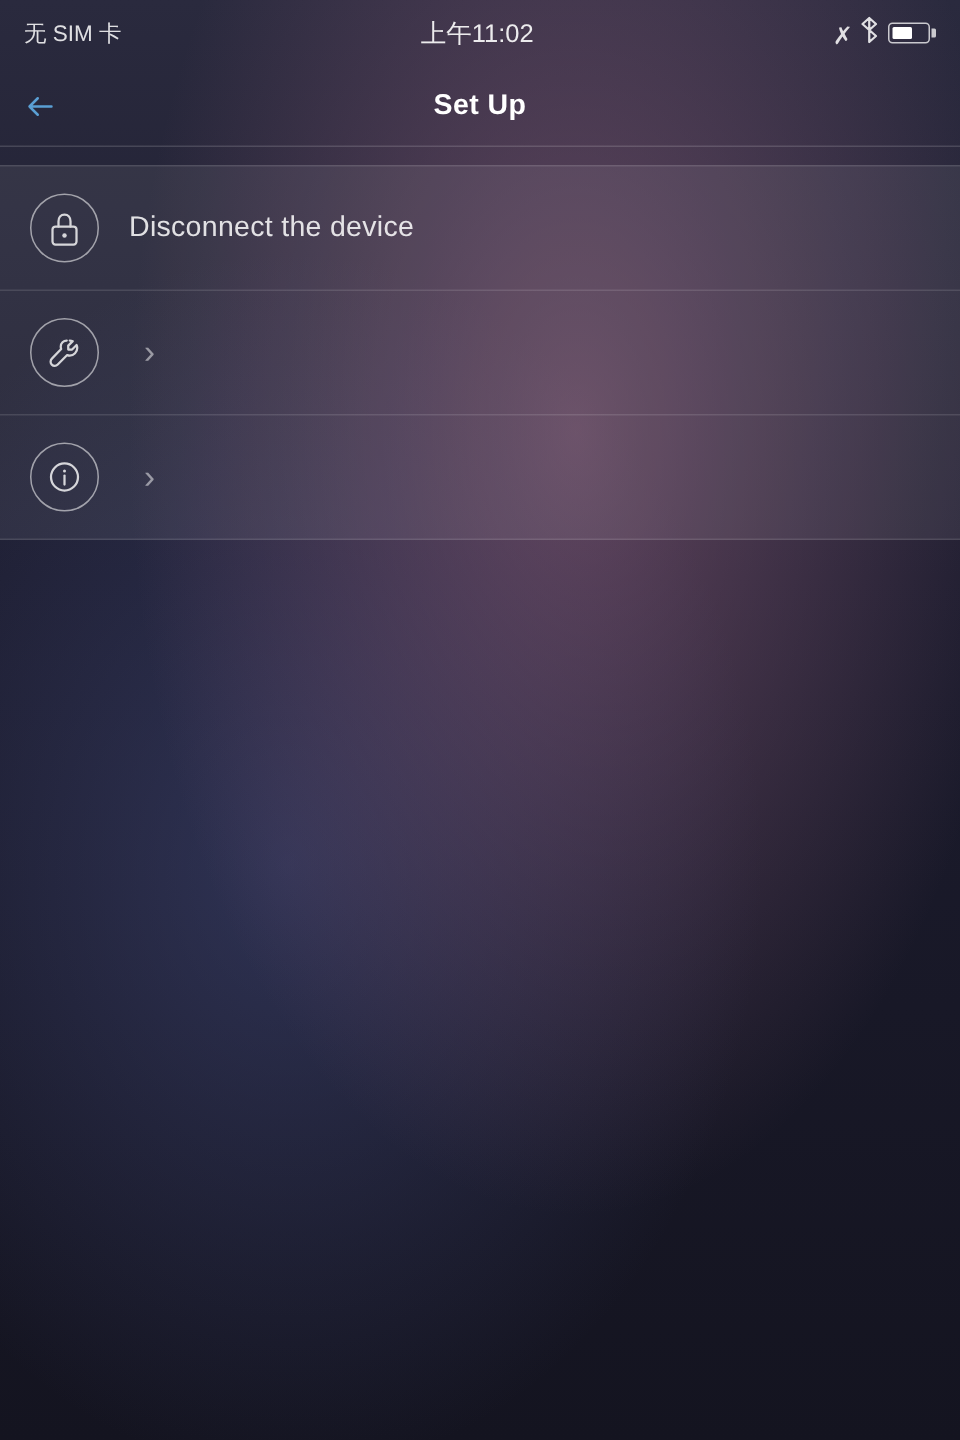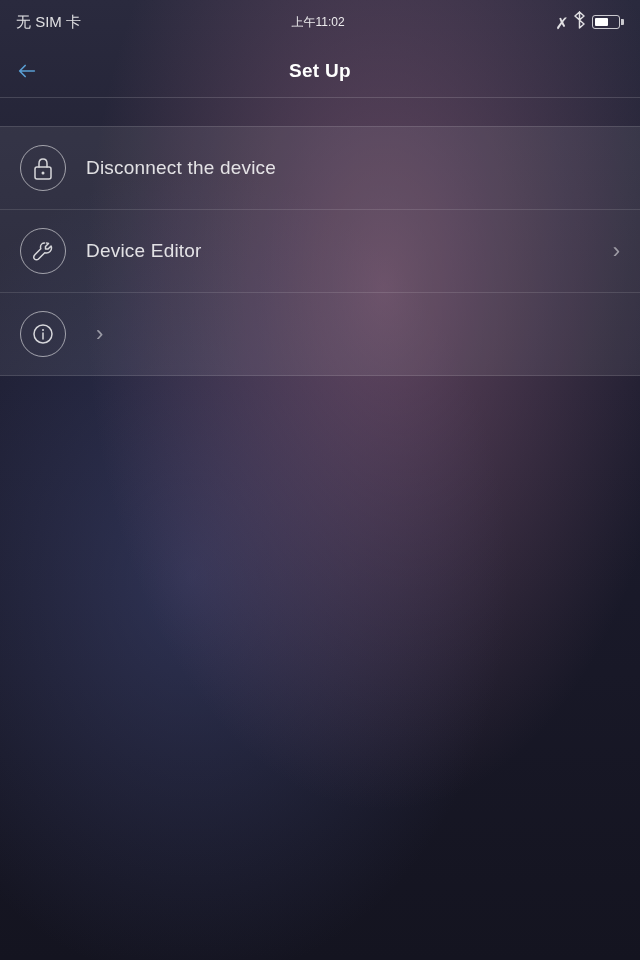--- a/index.html
+++ b/index.html
@@ -44,21 +44,21 @@
       font-weight: 400;
     }
 
     .status-left {
       font-size: 15px;
       color: #ffffff;
       opacity: 0.85;
     }
 
     .status-center {
-      font-size: 12px;
+      font-size: 17px;
       font-weight: 400;
       color: #ffffff;
       opacity: 0.9;
     }
 
     .status-right {
       display: flex;
       align-items: center;
       gap: 6px;
     }
@@ -126,21 +126,21 @@
 
     .nav-title {
       font-size: 19px;
       font-weight: 600;
       color: #ffffff;
       letter-spacing: 0.3px;
     }
 
     
     .list-container {
-      margin-top: 28px;
+      margin-top: 12px;
       background: rgba(255,255,255,0.07);
       border-top: 1px solid rgba(255,255,255,0.12);
       border-bottom: 1px solid rgba(255,255,255,0.12);
     }
 
     .list-item {
       display: flex;
       align-items: center;
       padding: 18px 20px;
       min-height: 75px;
@@ -228,21 +228,20 @@
       </div>
       <span class="item-label">Disconnect the device</span>
     </div>
 
     <div class="list-item">
       <div class="item-icon">
         <svg width="22" height="22" viewBox="0 0 22 22" fill="none" xmlns="http://www.w3.org/2000/svg">
           <path d="M14.5 3C15.2 3 15.9 3.15 16.5 3.44L13.5 6.44L13.5 9L16.06 9L19.06 6C19.35 6.6 19.5 7.3 19.5 8C19.5 10.76 17.26 13 14.5 13C13.9 13 13.32 12.9 12.78 12.71L6.5 19C5.95 19.55 5.22 19.87 4.45 19.87C2.95 19.87 1.73 18.65 1.73 17.15C1.73 16.38 2.05 15.64 2.6 15.1L8.79 8.72C8.6 8.18 8.5 7.6 8.5 7C8.5 4.79 10.29 3 12.5 3" stroke="white" stroke-width="1.5" fill="none" stroke-linecap="round" stroke-linejoin="round"></path>
         </svg>
       </div>
-      <span class="item-label">Device Editor</span>
       <span class="chevron">›</span>
     </div>
 
     <div class="list-item">
       <div class="item-icon">
         <svg width="22" height="22" viewBox="0 0 22 22" fill="none" xmlns="http://www.w3.org/2000/svg">
           <circle cx="11" cy="11" r="9" stroke="white" stroke-width="1.5" fill="none"></circle>
           <path d="M11 10V16" stroke="white" stroke-width="1.5" stroke-linecap="round"></path>
           <circle cx="11" cy="7" r="1" fill="white"></circle>
         </svg>

